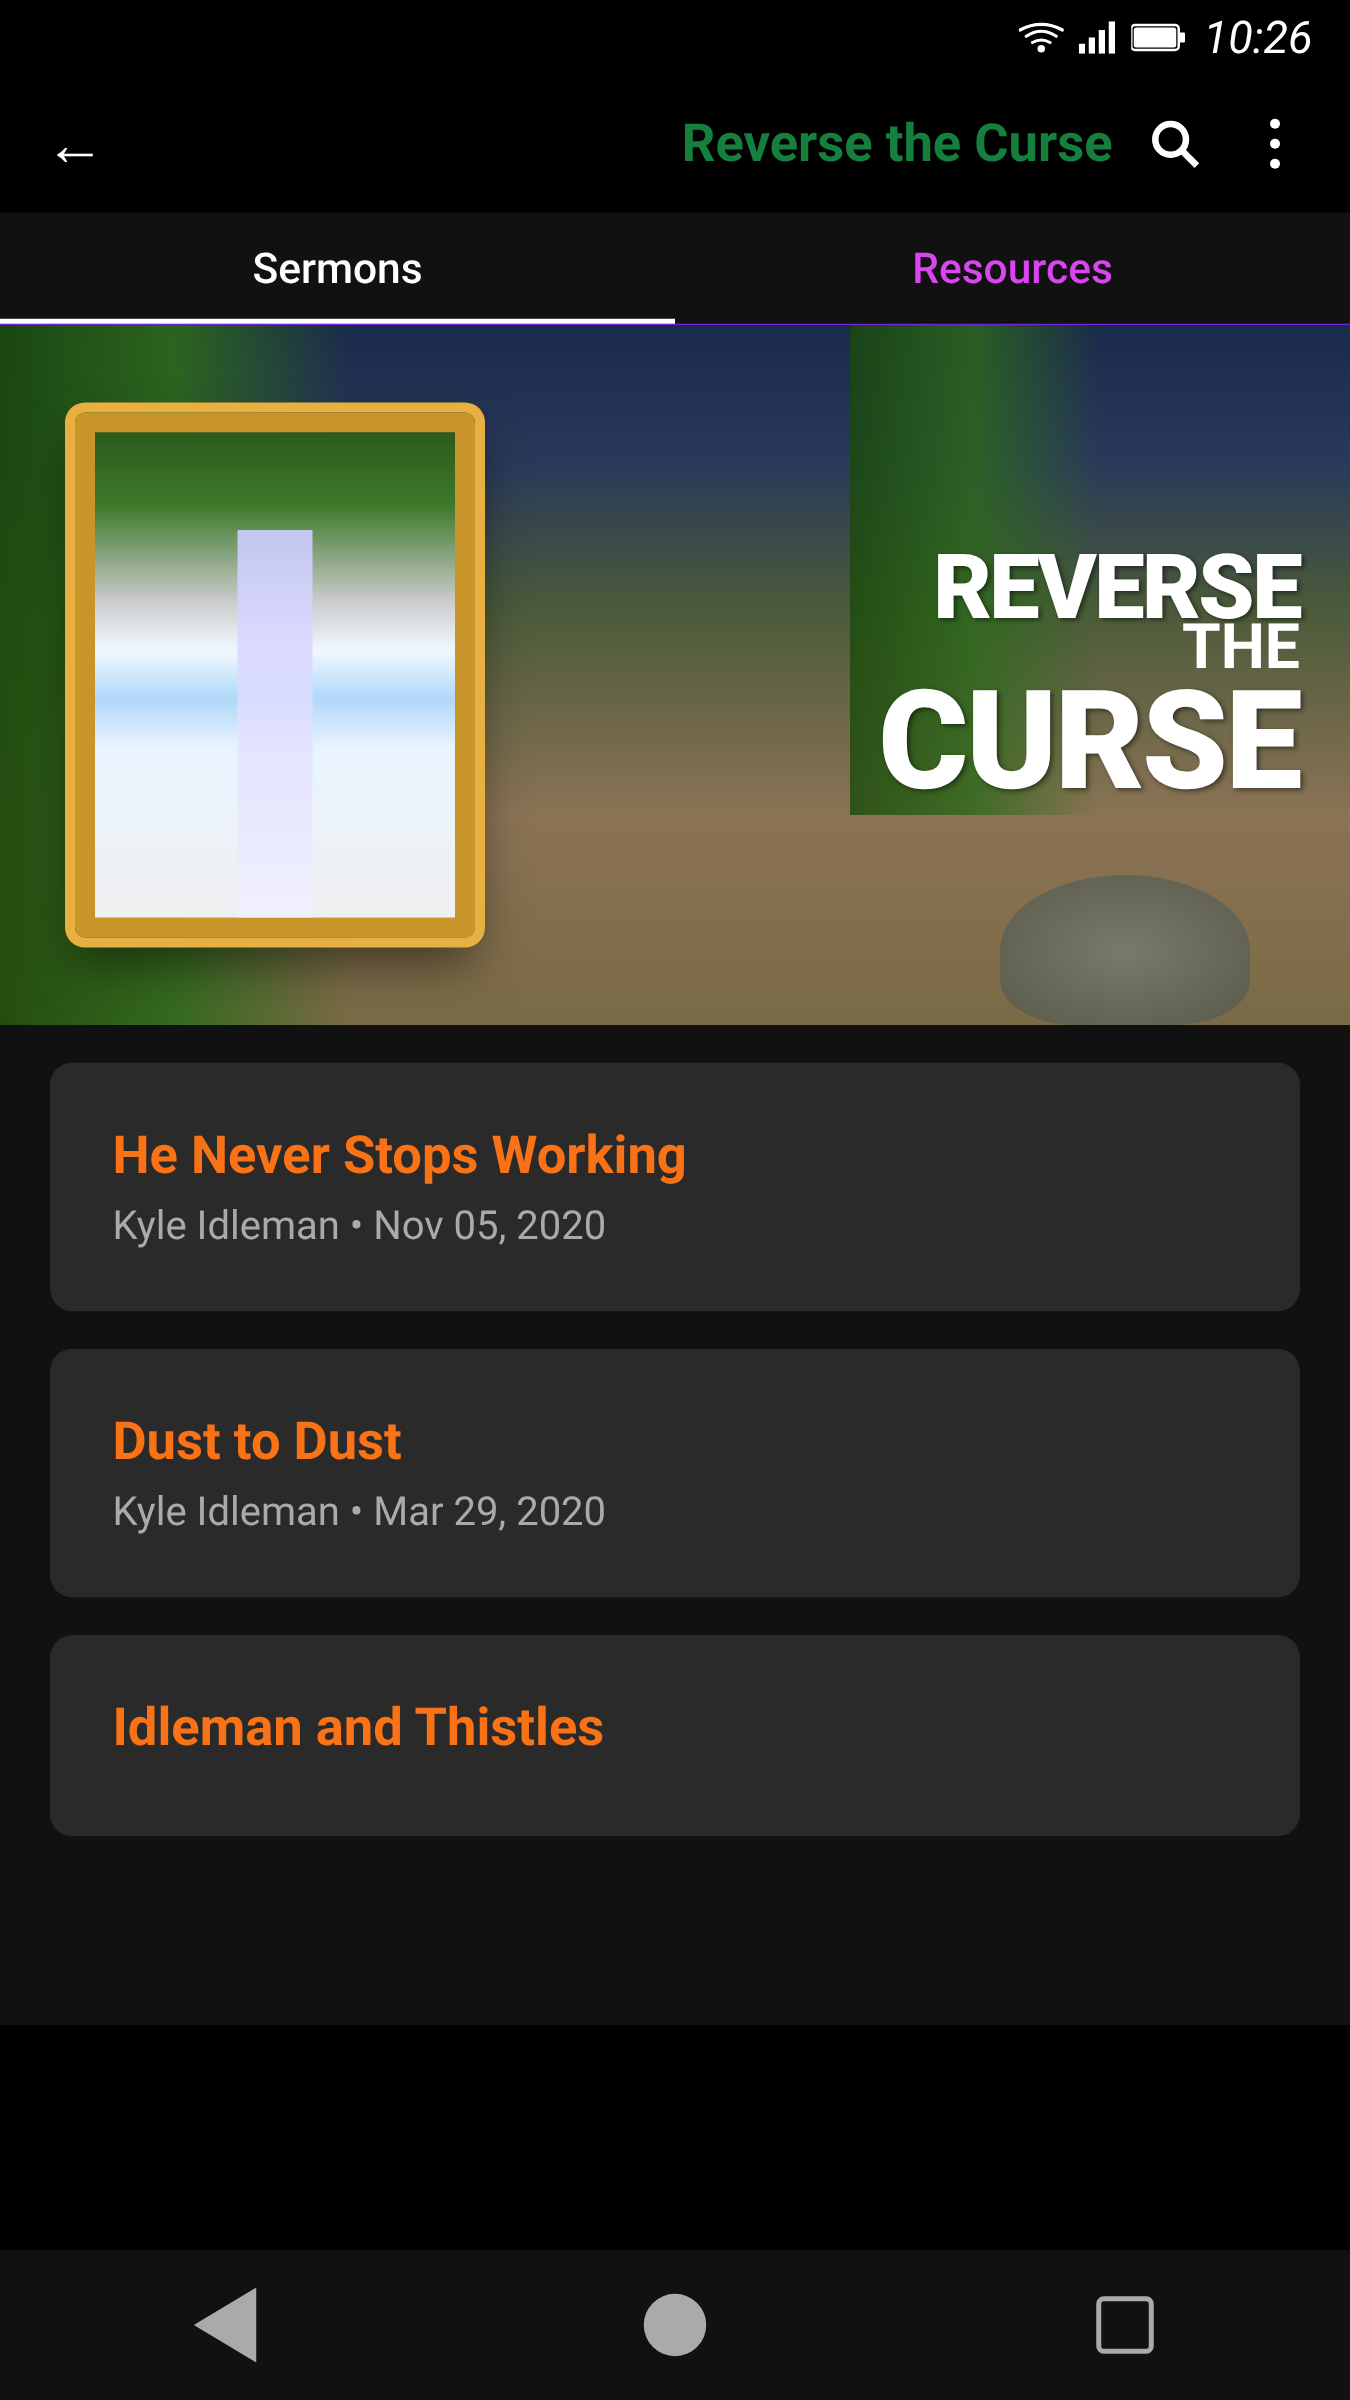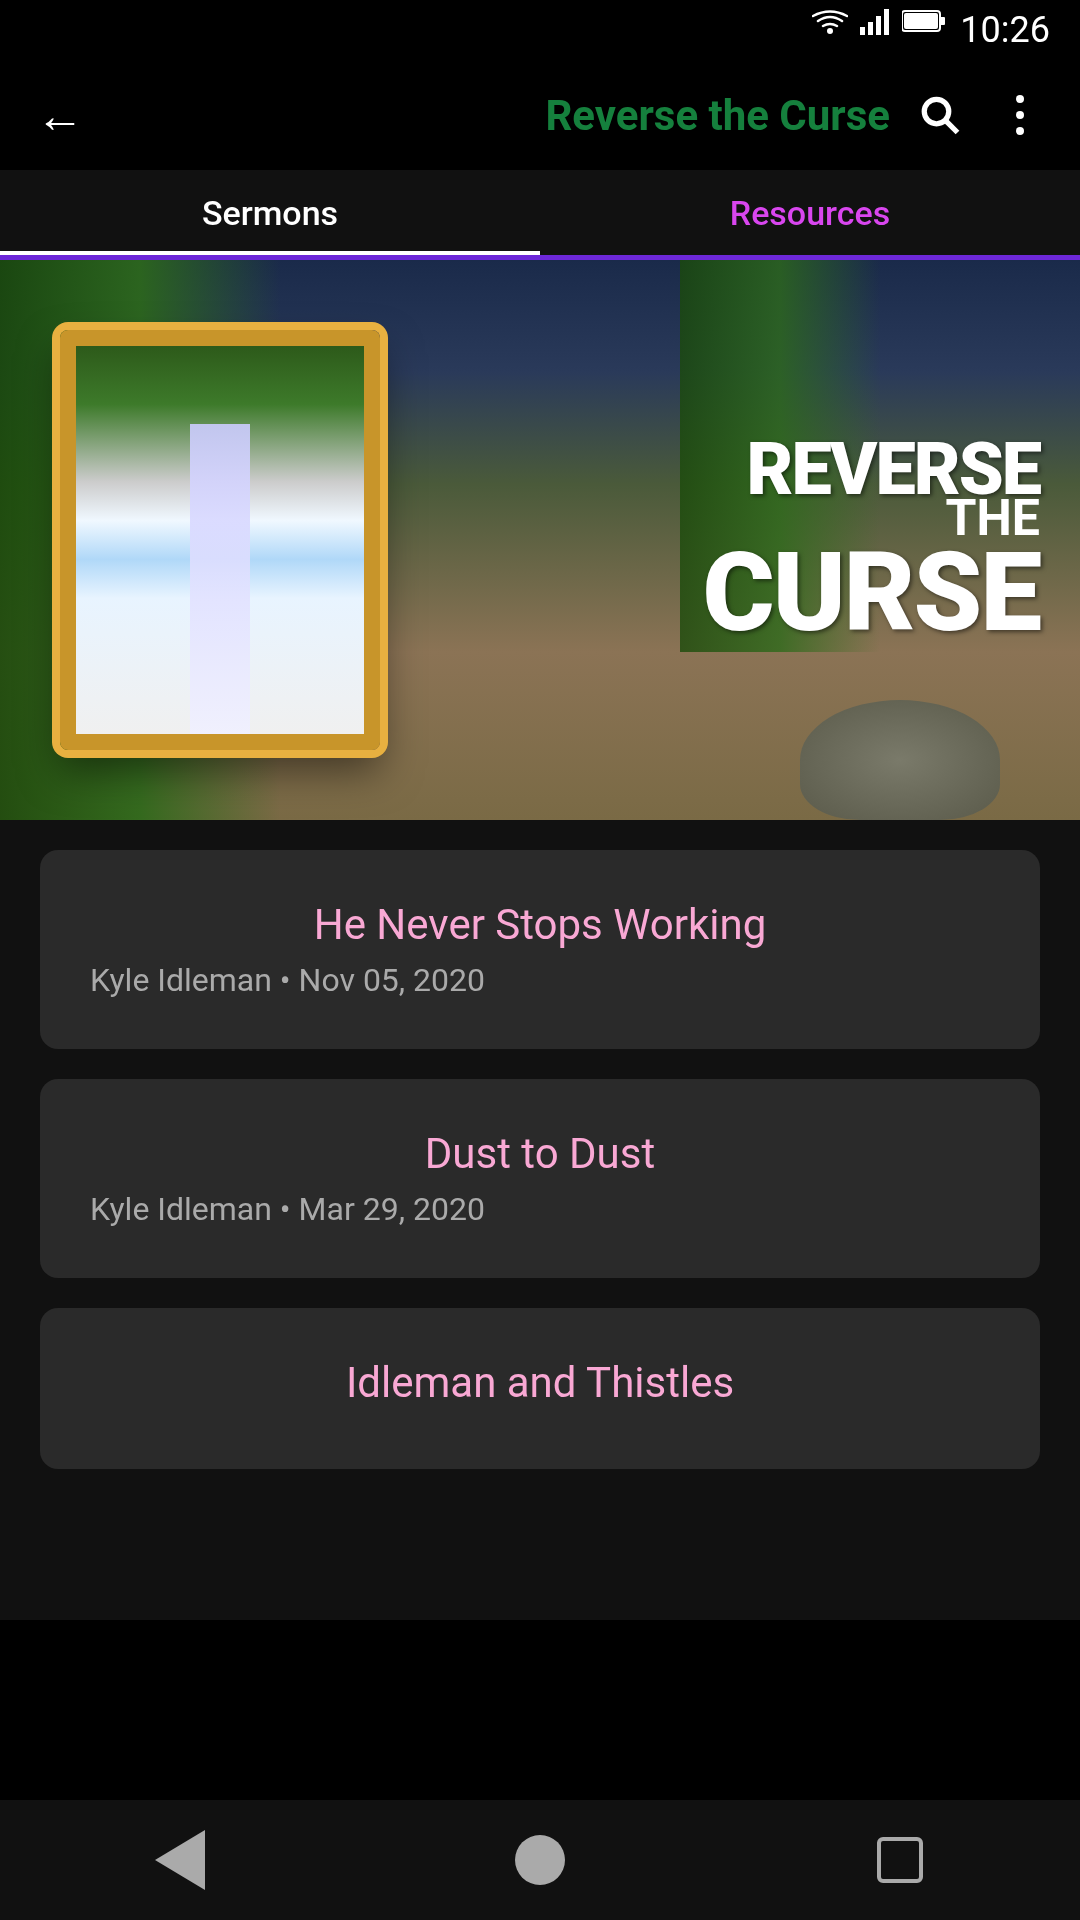--- a/index.html
+++ b/index.html
@@ -25,21 +25,23 @@
       background-color: #000;
       display: flex;
       align-items: center;
       justify-content: flex-end;
       padding: 0 30px;
       gap: 16px;
     }
 
     .status-bar-icons {
       display: flex;
+      align-items: center;
       gap: 12px;
+      font-style: italic;
     }
 
     .status-time {
       font-size: 36px;
       font-weight: 400;
       color: #fff;
     }
 
     
     .top-bar {
@@ -97,21 +99,21 @@
       fill: none;
       stroke-width: 3;
     }
 
     
     .tabs {
       width: 100%;
       height: 90px;
       background-color: #111;
       display: flex;
-      border-bottom: 5px solid #6d28d9;
+      border-bottom: 1px solid #6d28d9;
     }
 
     .tab {
       flex: 1;
       display: flex;
       align-items: center;
       justify-content: center;
       cursor: pointer;
       position: relative;
       font-size: 34px;
@@ -262,24 +264,23 @@
     .sermon-card {
       background-color: #2a2a2a;
       border-radius: 18px;
       padding: 50px 50px;
       margin-bottom: 30px;
       cursor: pointer;
     }
 
     .sermon-title {
       font-size: 42px;
-      font-weight: 400;
-      color: #f9a8d4;
+      font-weight: 700;
+      color: #f97316;
       margin-bottom: 12px;
-      text-align: center;
     }
 
     .sermon-meta {
       font-size: 32px;
       color: #aaa;
     }
 
     
     .bottom-nav {
       width: 100%;

